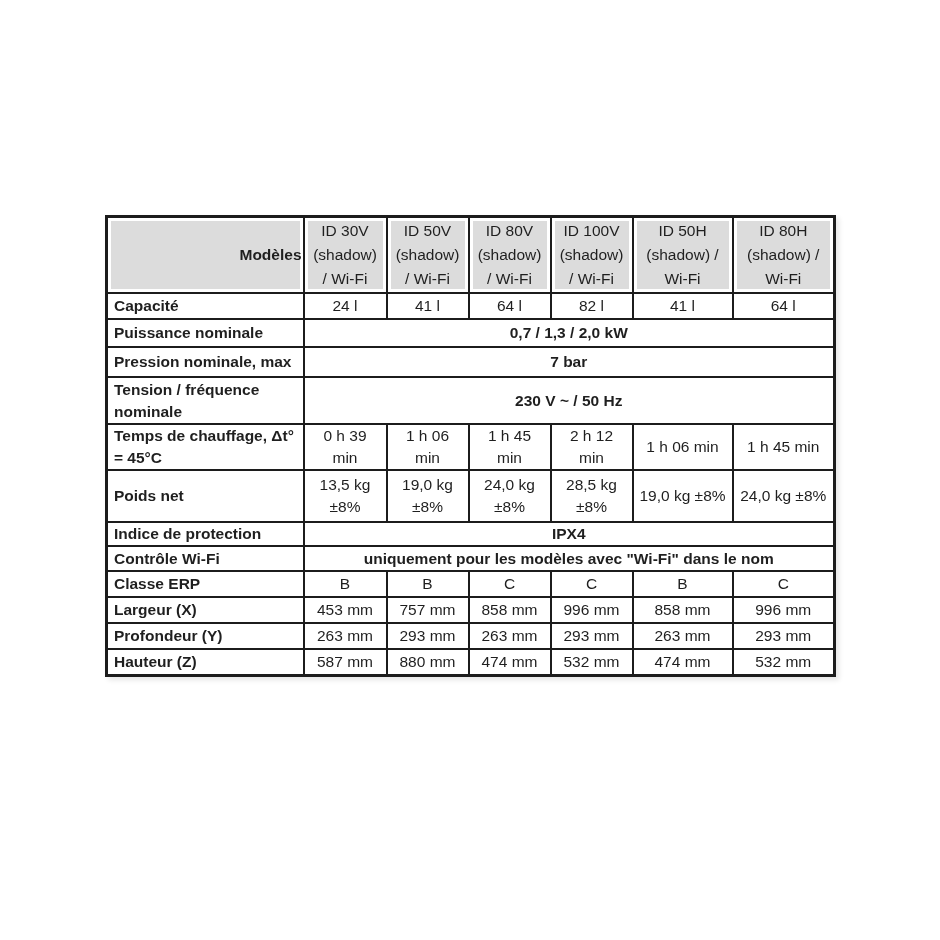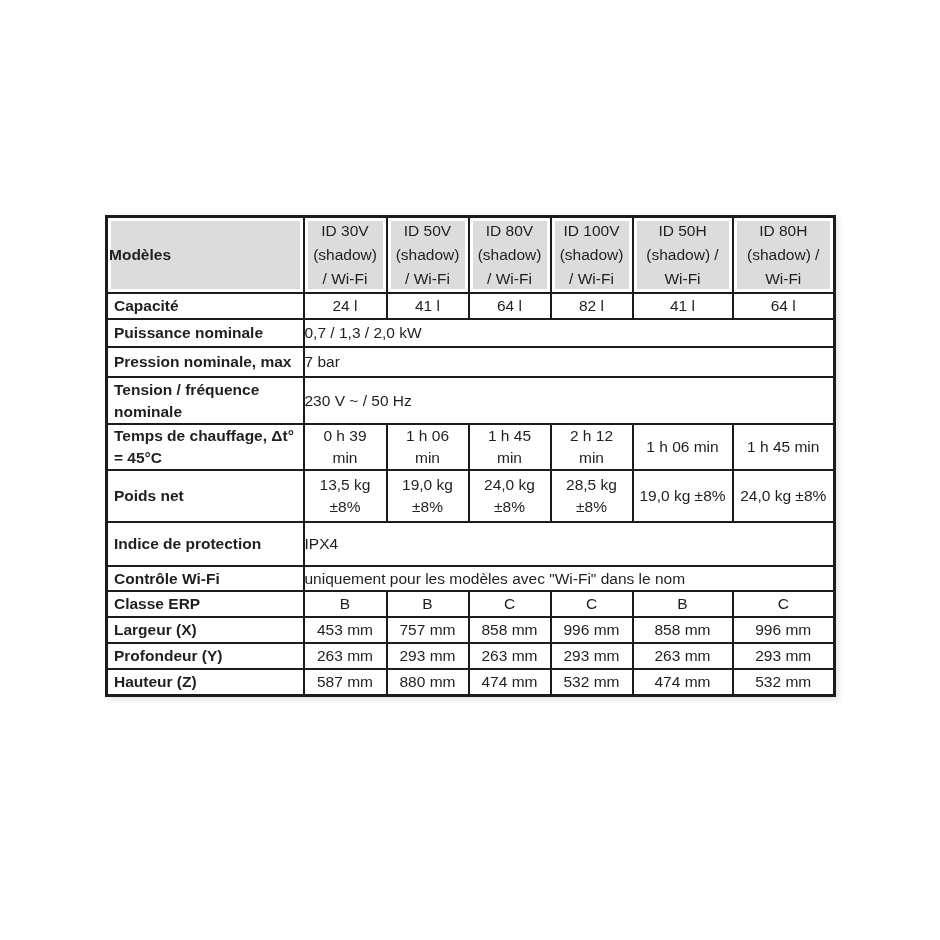--- a/index.html
+++ b/index.html
@@ -36,35 +36,35 @@
     box-shadow:inset 0 0 0 3px #fff;
     font-weight:normal;
     text-align:center;
     line-height:24px;
     padding:1px 2px;
   }
   th.corner{
     background:var(--header_bg);
     box-shadow:inset 0 0 0 3px #fff;
     font-weight:bold;
-    text-align:left;
+    text-align:right;
   }
   .hline{display:block;}
   th.lbl{
     text-align:left;
     font-weight:bold;
     padding:0 4px 0 6px;
   }
   td.val{
     text-align:center;
     padding:0 4px;
   }
   td.tight{padding:0 12px;}
   td.nowrap{white-space:nowrap;}
-  td.merged{text-align:left;padding:0 0;}
+  td.merged{text-align:center;padding:0 0;font-weight:bold;}
 </style>
 </head>
 <body>
 
 <div class="stage">
   <table class="spec">
     <colgroup>
       <col style="width:197px">
         <col style="width:83px">
         <col style="width:82px">
@@ -148,21 +148,21 @@
       <th class="lbl">Poids net</th>
       <td class="val tight">13,5 kg ±8%</td>
       <td class="val tight">19,0 kg ±8%</td>
       <td class="val tight">24,0 kg ±8%</td>
       <td class="val tight">28,5 kg ±8%</td>
       <td class="val nowrap">19,0 kg ±8%</td>
       <td class="val nowrap">24,0 kg ±8%</td>
     </tr>
 
 
-    <tr style="height:44px">
+    <tr style="height:24px">
       <th class="lbl">Indice de protection</th>
       <td class="merged" colspan="6">IPX4</td>
     </tr>
 
     <tr style="height:25px">
       <th class="lbl">Contrôle Wi-Fi</th>
       <td class="merged" colspan="6">uniquement pour les modèles avec "Wi-Fi" dans le nom</td>
     </tr>
 
     <tr style="height:26px">

